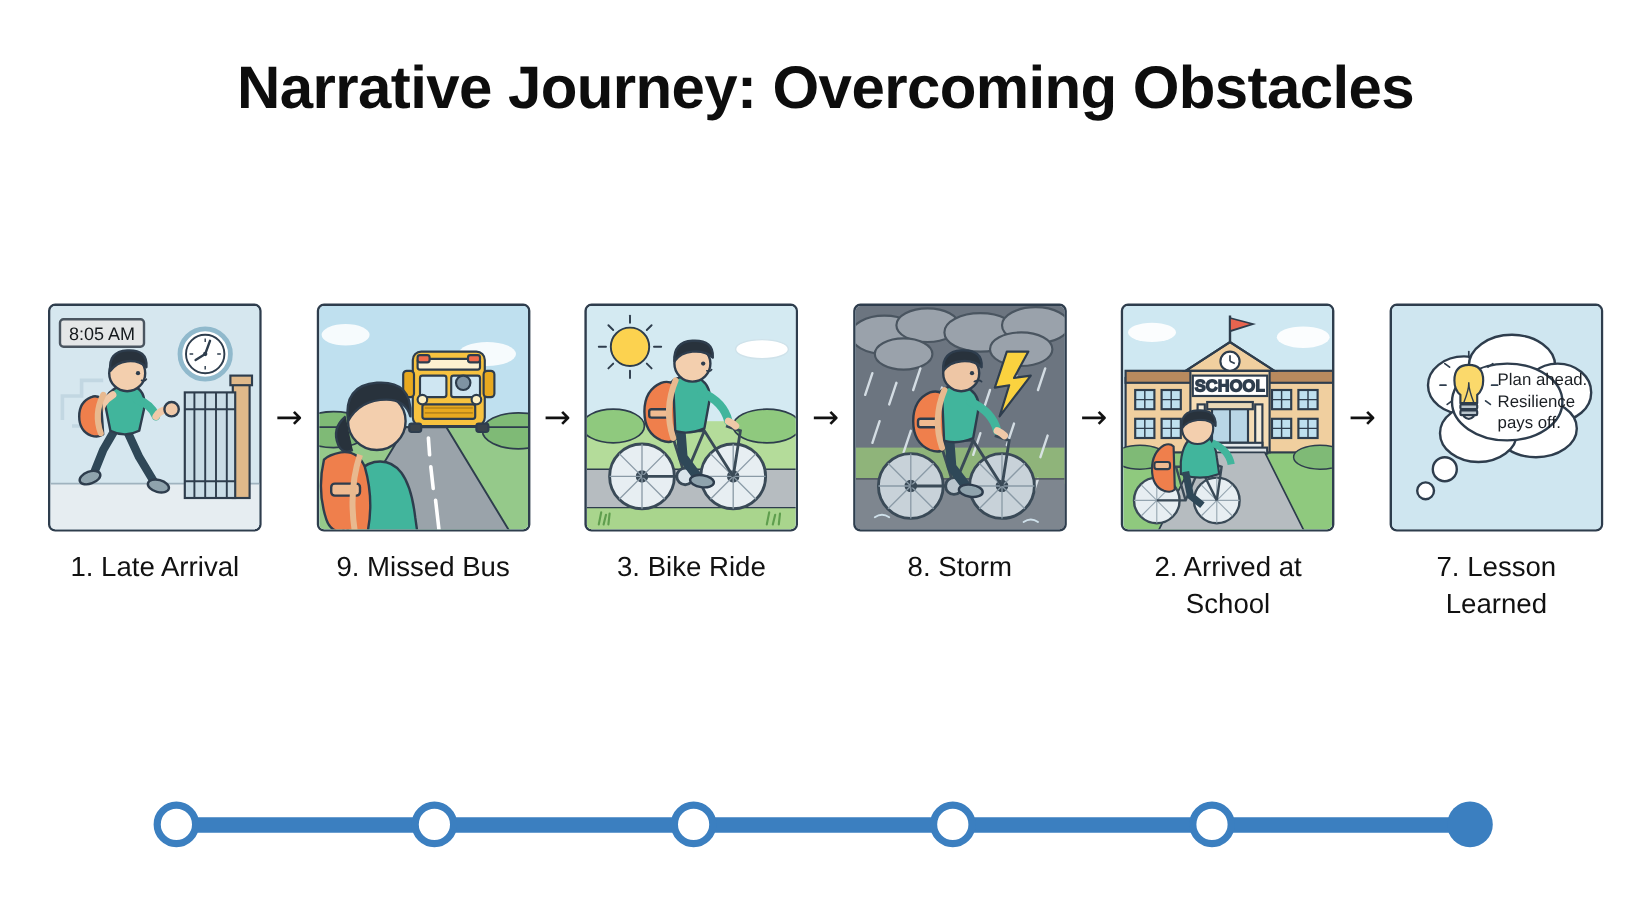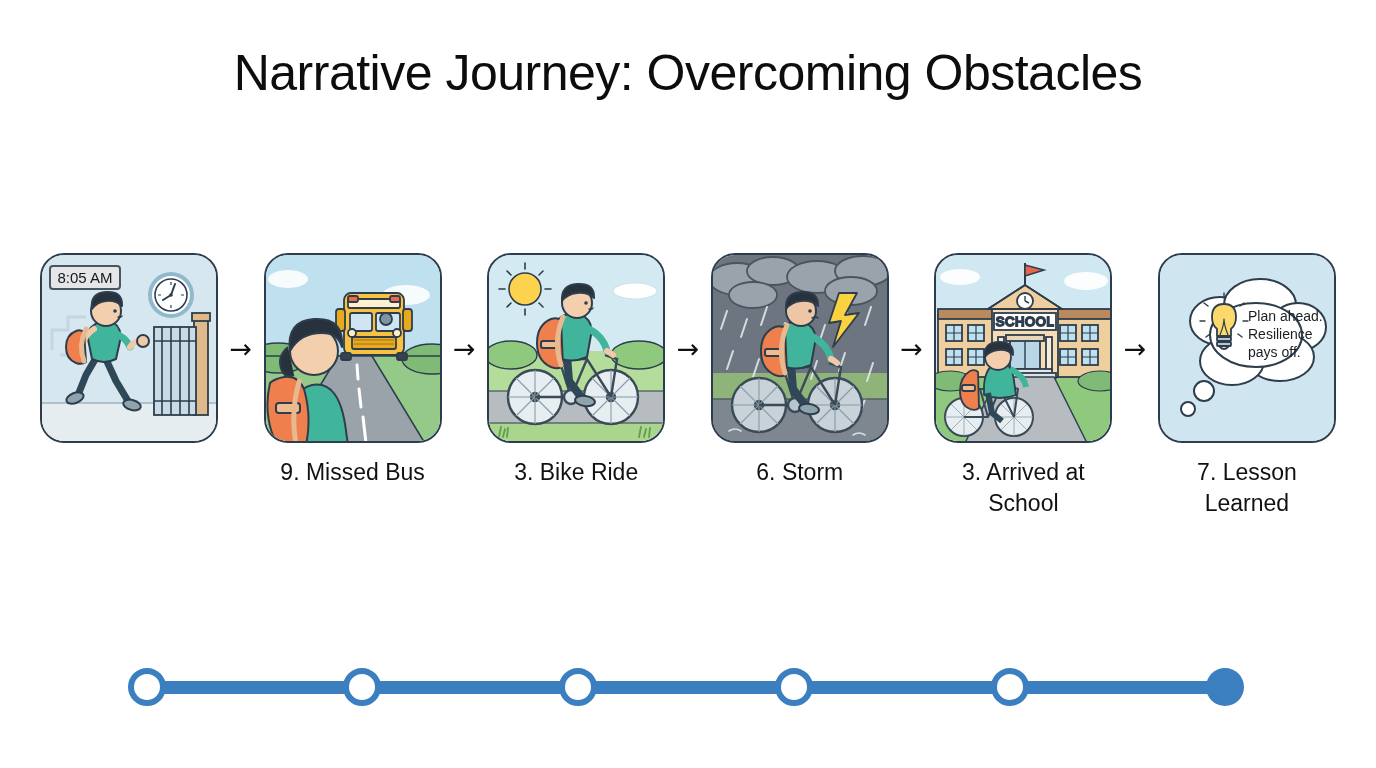--- a/index.html
+++ b/index.html
@@ -16,21 +16,21 @@
   }
 
   
   #page-title {
     position: absolute;
     top: 44px;
     left: 0;
     width: 1376px;
     text-align: center;
     font-size: 50px;
-    font-weight: normal;
+    font-weight: bold;
     color: #0d0d0d;
     letter-spacing: -0.5px;
     font-family: "Liberation Sans", sans-serif;
   }
 
   
   #storyboard {
     position: absolute;
     top: 253px;
     left: 40px;
@@ -54,21 +54,21 @@
     justify-content: center;
     font-size: 27px;
     color: #111;
     line-height: 1;
     font-family: "DejaVu Sans", sans-serif;
   }
   .panel {
     width: 178px;
     height: 190px;
     border: 2px solid #2e3d4d;
-    border-radius: 24px;
+    border-radius: 6px;
     box-sizing: border-box;
     position: relative;
     overflow: hidden;
     background: #dceaf2;
   }
   .caption {
     margin-top: 14px;
     font-size: 23px;
     color: #111;
     text-align: center;
@@ -170,20 +170,21 @@
           <circle cx="64" cy="56" r="15" fill="#f3cfae"></circle>
           <path d="M50 54 q-2 -16 14 -17 q17 -1 16 14 q-6 -6 -16 -5 q-9 1 -14 8 z" fill="#28323c"></path>
           <circle cx="73" cy="56" r="1.8" fill="#2e3d4d" stroke="none"></circle>
           <path d="M76 62 q3 1 4 -1" fill="none" stroke="#2e3d4d" stroke-width="1.4"></path>
         </g>
 
         <rect x="8" y="11" width="70" height="23" rx="3" fill="#e4e6e7" stroke="#4a5560" stroke-width="2"></rect>
         <text x="43" y="28" font-family="Liberation Sans, sans-serif" font-size="15" fill="#15191d" text-anchor="middle">8:05 AM</text>
       </svg>
     </div>
+    <div class="caption">1. Late Arrival</div>
   </div>
 
   <div class="arrow">→</div>
 
   <div class="step">
     <div class="panel">
       <svg viewBox="0 0 178 190" width="178" height="190">
         <rect x="0" y="0" width="178" height="190" fill="#bfe0ef"></rect>
         <rect x="0" y="100" width="178" height="90" fill="#95c98a"></rect>
         <ellipse cx="22" cy="24" rx="20" ry="9" fill="#ffffff" opacity="0.85"></ellipse>
@@ -389,21 +390,21 @@
           <circle cx="97" cy="56" r="1.8" fill="#2e3d4d" stroke="none"></circle>
           <path d="M99 63 q4 -2 6 0" fill="none" stroke="#2e3d4d" stroke-width="1.4"></path>
         </g>
 
         <g stroke="#cfe0ea" stroke-width="1.6" fill="none" stroke-linecap="round">
           <path d="M16 176 q6 -4 12 0"></path>
             <path d="M140 180 q6 -4 12 0"></path>
         </g>
       </svg>
     </div>
-    <div class="caption">6. Storm</div>
+    <div class="caption">8. Storm</div>
   </div>
 
   <div class="arrow">→</div>
 
   <div class="step">
     <div class="panel">
       <svg viewBox="0 0 178 190" width="178" height="190">
         <rect x="0" y="0" width="178" height="190" fill="#cfe8f2"></rect>
         <rect x="0" y="118" width="178" height="72" fill="#8fc97e"></rect>
         <ellipse cx="24" cy="22" rx="20" ry="8" fill="#ffffff" opacity="0.9"></ellipse>
@@ -490,21 +491,21 @@
           <path d="M48 130 q2 -20 14 -22 q14 -2 16 18 l2 14 q-16 6 -32 0 z" fill="#41b59c"></path>
           <path d="M74 114 q14 6 16 18" fill="none" stroke="#41b59c" stroke-width="6"></path>
           <path d="M34 116 q-10 6 -10 20 q0 14 10 18 q6 2 9 -1 l-1 -36 q-3 -3 -8 -1 z" fill="#ef7f4c"></path>
           <rect x="26" y="130" width="13" height="6" rx="2" fill="#f0bb91"></rect>
           <circle cx="62" cy="102" r="13" fill="#f3cfae"></circle>
           <path d="M49 102 q-2 -14 13 -15 q16 -1 15 13 q-5 -6 -15 -5 q-9 1 -13 7 z" fill="#28323c"></path>
           <path d="M52 138 L56 158 L66 166" fill="none" stroke="#2f4858" stroke-width="6"></path>
         </g>
       </svg>
     </div>
-    <div class="caption">3. Arrived at School</div>
+    <div class="caption">2. Arrived at School</div>
   </div>
 
   <div class="arrow">→</div>
 
   <div class="step">
     <div class="panel">
       <svg viewBox="0 0 178 190" width="178" height="190">
         <rect x="0" y="0" width="178" height="190" fill="#cfe6f0"></rect>
 
         <g fill="#ffffff" stroke="#2e3d4d" stroke-width="2">

